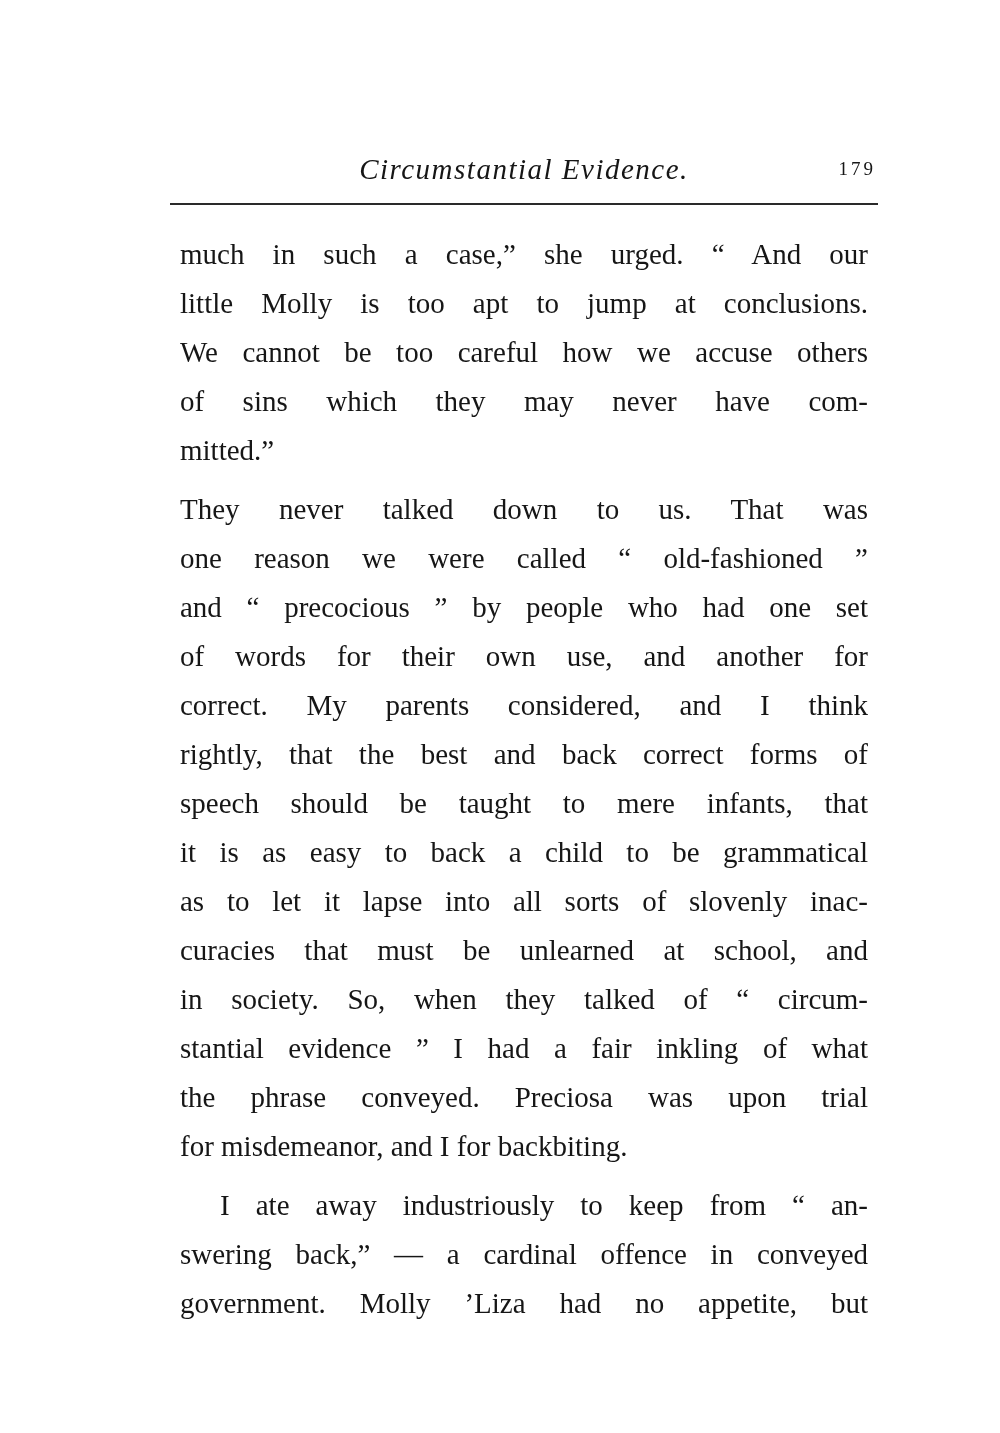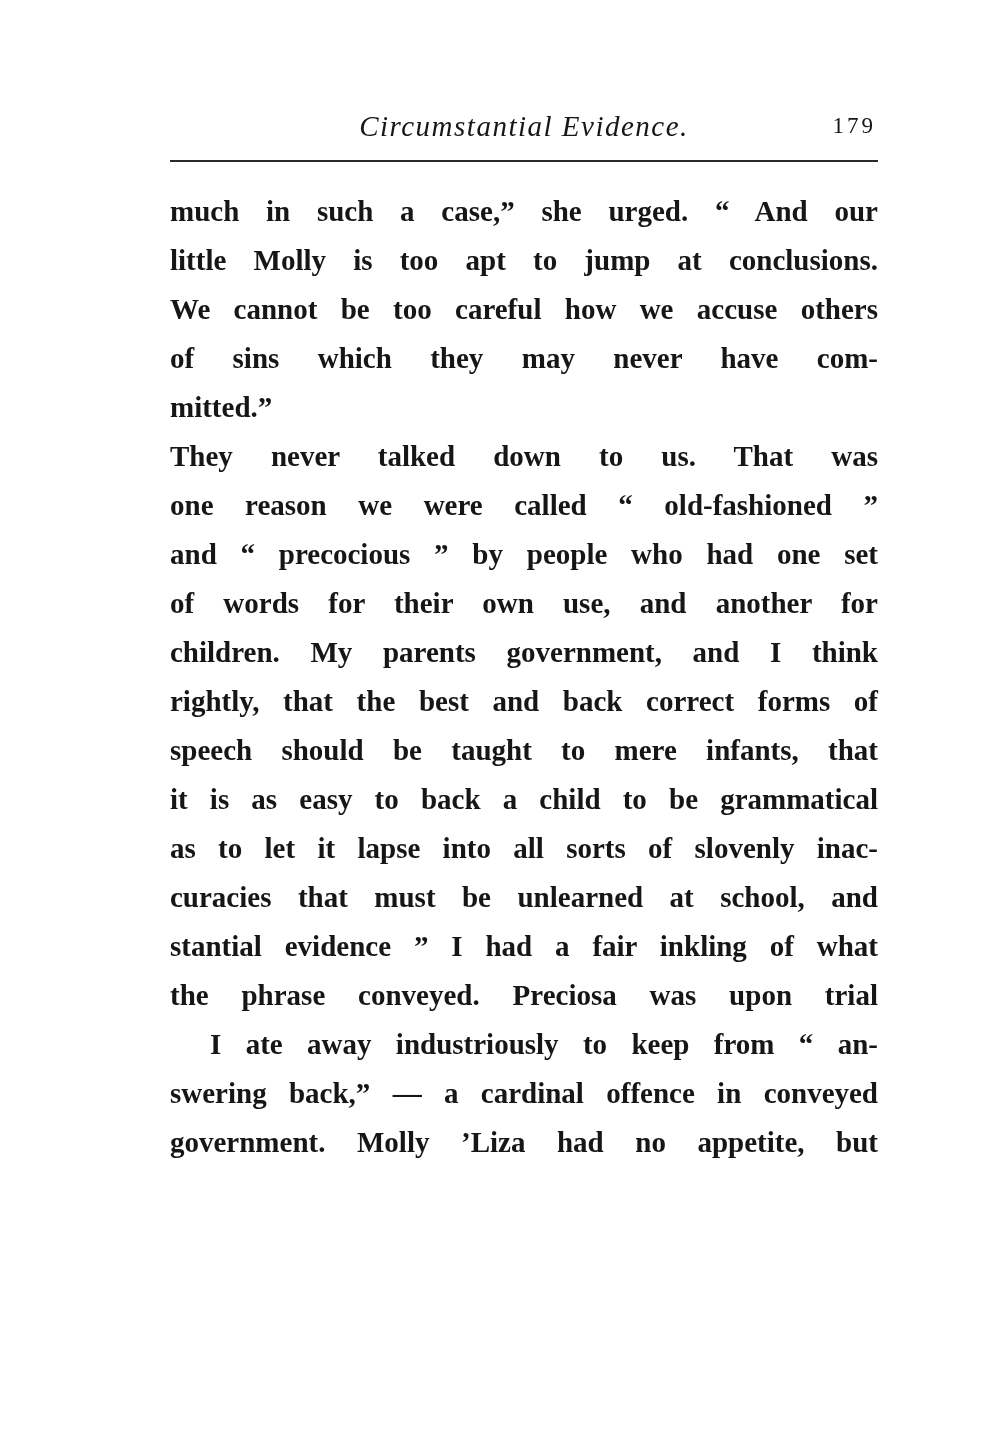--- a/index.html
+++ b/index.html
@@ -23,26 +23,27 @@
     position: relative;
     height: 44px;
   }
   .header-title {
     text-align: center;
     font-style: italic;
     font-size: 29px;
     letter-spacing: 1.5px;
     line-height: 44px;
     white-space: nowrap;
+    margin-top: 43px;
   }
   .page-number {
     position: absolute;
     right: 2px;
     top: 0;
-    font-size: 23px;
+    font-size: 19px;
     letter-spacing: 3px;
     line-height: 44px;
   }
   .header-rule {
     margin-top: 12px;
     border: 0;
     border-top: 2px solid #2a2a2a;
     box-shadow: 0 2px 0 -1px #55555533;
     width: 100%;
   }
@@ -56,21 +57,21 @@
     text-align-last: justify;
     text-justify: inter-word;
     white-space: normal;
   }
   .line.last-line {
     text-align-last: left;
   }
   .line.indent-first {
     text-indent: 40px;
   }
-  .paragraph { margin: 0; font-weight: bold; }
+  .paragraph { margin: 10px; }
 </style>
 </head>
 <body>
 
 <div class="page">
   <div class="text-block">
 
     <div class="running-header">
       <div class="header-title">Circumstantial Evidence.</div>
       <div class="page-number">179</div>
@@ -86,28 +87,30 @@
         <div class="line">We cannot be too careful how we accuse others</div>
         <div class="line">of sins which they may never have com-</div>
         <div class="line last-line">mitted.”</div>
       </div>
 
       <div class="paragraph">
         <div class="line">They never talked down to us. That was</div>
         <div class="line">one reason we were called “ old-fashioned ”</div>
         <div class="line">and “ precocious ” by people who had one set</div>
         <div class="line">of words for their own use, and another for</div>
-        <div class="line">children. My parents government, and I think</div>
+        <div class="line">correct. My parents considered, and I think</div>
         <div class="line">rightly, that the best and back correct forms of</div>
         <div class="line">speech should be taught to mere infants, that</div>
         <div class="line">it is as easy to back a child to be grammatical</div>
         <div class="line">as to let it lapse into all sorts of slovenly inac-</div>
         <div class="line">curacies that must be unlearned at school, and</div>
+        <div class="line">in society. So, when they talked of “ circum-</div>
         <div class="line">stantial evidence ” I had a fair inkling of what</div>
         <div class="line">the phrase conveyed. Preciosa was upon trial</div>
+        <div class="line last-line">for misdemeanor, and I for backbiting.</div>
       </div>
 
       <div class="paragraph">
         <div class="line indent-first">I ate away industriously to keep from “ an-</div>
         <div class="line">swering back,” — a cardinal offence in conveyed</div>
         <div class="line">government. Molly ’Liza had no appetite, but</div>
       </div>
 
     </div>
   </div>

